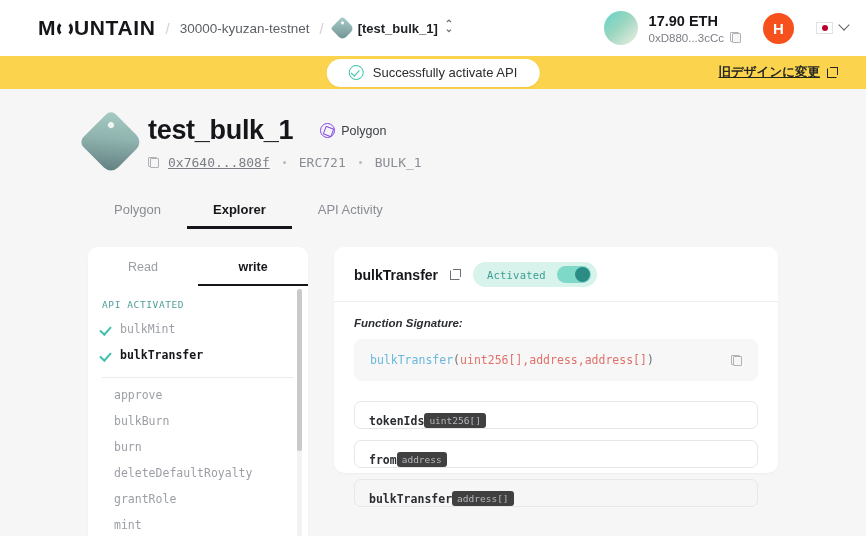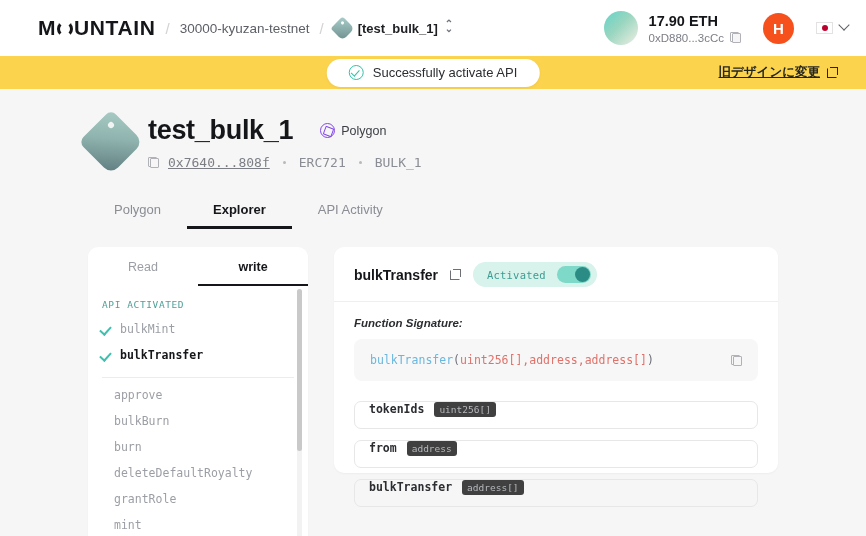--- a/index.html
+++ b/index.html
@@ -230,21 +230,21 @@
     padding: 0 16px; font-size: 11.5px;
   }
   .sig-fn { color: #6ab7dd; }
   .sig-punc { color: #6d7077; }
   .sig-type { color: #e0726a; }
   .sig-copy { margin-left: auto; }
 
   .params { padding: 20px 20px 0; display: flex; flex-direction: column; gap: 11px; }
   .param {
     border: 1px solid #e7e7e7; border-radius: 7px; height: 28px;
-    display: flex; align-items: flex-start; gap: 10px; padding: 0 14px;
+    display: flex; align-items: flex-end; padding: 0 14px;
   }
   .param-name { font-size: 11.5px; font-weight: bold; color: #2b2d31; }
   .param-type {
     font-size: 9.5px; color: #b5b7bb; background: #404040;
     border-radius: 3px; padding: 2px 5px;
   }
 </style>
 </head>
 <body>
 

